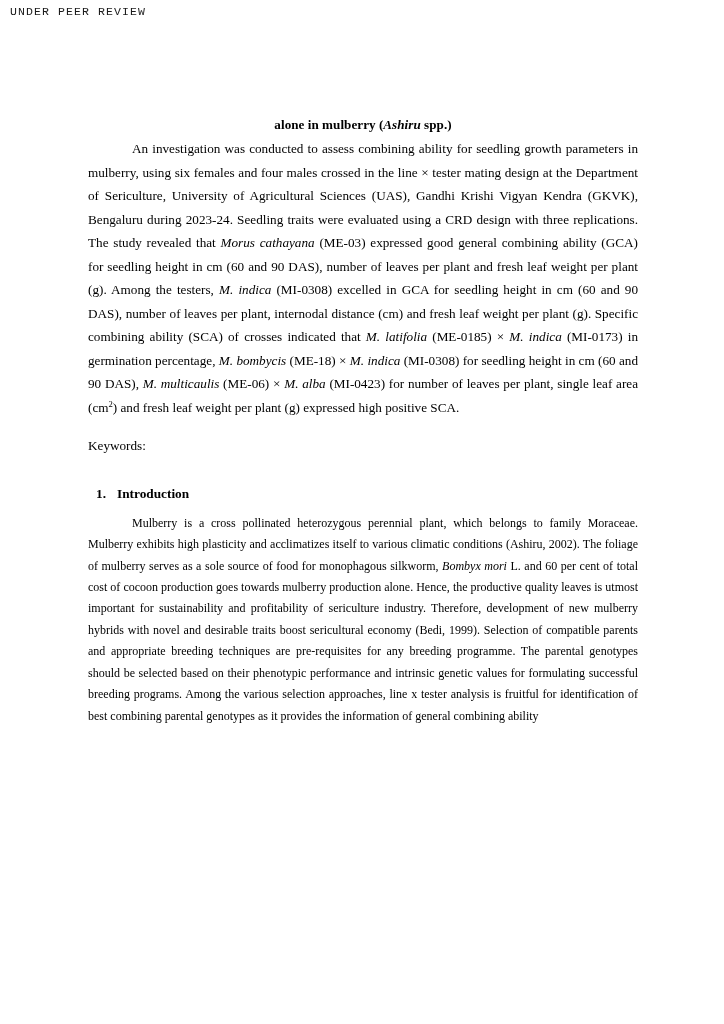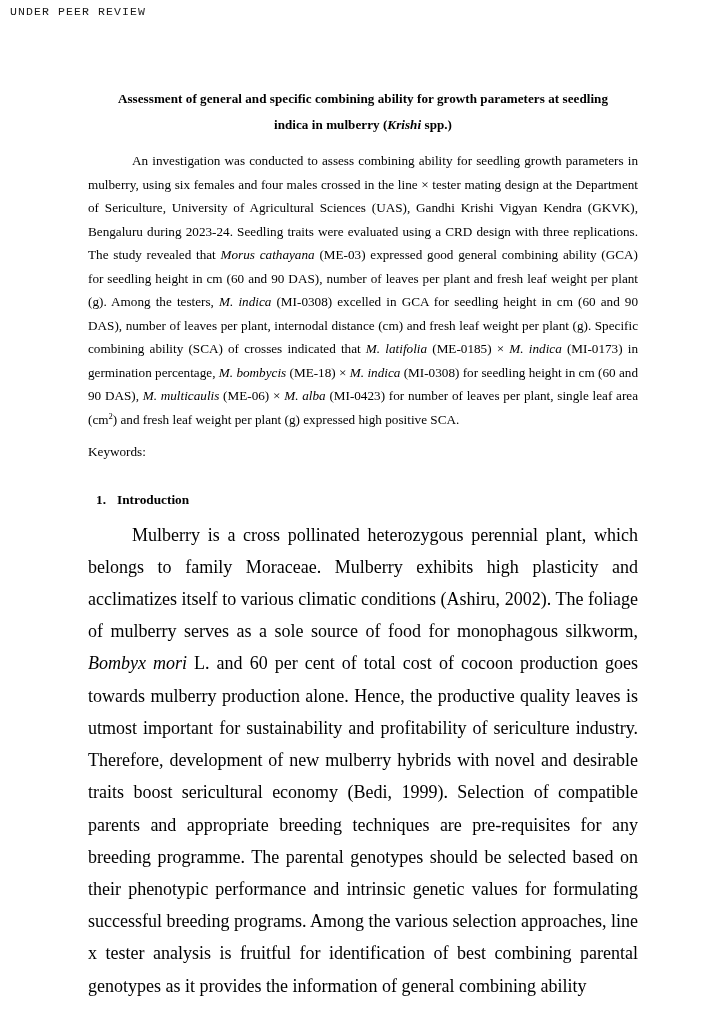--- a/index.html
+++ b/index.html
@@ -49,35 +49,34 @@
   }
   .title .sp {
     font-style: italic;
   }
   .abstract-head {
     margin-top: 192px;
     font-weight: bold;
     font-size: 13.2px;
   }
   .abstract-body {
-    margin-top: 12px;
     font-size: 13.2px;
     line-height: 1.78;
     text-align: justify;
     text-justify: inter-word;
   }
   .abstract-body .indent {
     display: inline-block;
     width: 44px;
   }
   i, .it { font-style: italic; }
   sup { font-size: 8.6px; vertical-align: super; line-height: 0; }
 
   .keywords {
-    margin-top: 9px;
+    margin-top: 15px;
     font-size: 13.2px;
     line-height: 1.78;
     display: flex;
     align-items: center;
   }
   .kw-label {
     white-space: nowrap;
     margin-right: 5px;
   }
   .kw-values {
@@ -94,42 +93,42 @@
     margin-top: 28px;
     font-weight: bold;
     font-size: 13.3px;
     padding-left: 8px;
   }
   .section-head .num {
     margin-right: 11px;
   }
   .intro-body {
     margin-top: 11px;
-    font-size: 18px;
+    font-size: 12px;
     line-height: 1.79;
     text-align: justify;
     text-justify: inter-word;
   }
   .intro-body .indent {
     display: inline-block;
     width: 44px;
   }
 </style>
 </head>
 <body>
 
 <div class="page">
 
   <div class="watermark">UNDER PEER REVIEW</div>
 
   <div class="content">
 
     <div class="title">
-      <span>Assessment of general and specific combining ability for growth parameters at seedling</span><br>
-      <span>indica in mulberry (</span><span class="sp">Krishi</span><span> spp.)</span>
+      <br>
+      <span>alone in mulberry (</span><span class="sp">Ashiru</span><span> spp.)</span>
     </div>
 
 
     <div class="abstract-body">
       <span class="indent"></span><span>An investigation was conducted to assess combining ability for seedling growth parameters in mulberry, using six females and four males crossed in the line × tester mating design at the Department of Sericulture, University of Agricultural Sciences (UAS), Gandhi Krishi Vigyan Kendra (GKVK), Bengaluru during 2023-24. Seedling traits were evaluated using a CRD design with three replications. The study revealed that </span><i>Morus cathayana</i><span> (ME-03) expressed good general combining ability (GCA) for seedling height in cm (60 and 90 DAS), number of leaves per plant and fresh leaf weight per plant (g). Among the testers, </span><i>M. indica</i><span> (MI-0308) excelled in GCA for seedling height in cm (60 and 90 DAS), number of leaves per plant, internodal distance (cm) and fresh leaf weight per plant (g). Specific combining ability (SCA) of crosses indicated that </span><i>M. latifolia</i><span> (ME-0185) × </span><i>M. indica</i><span> (MI-0173) in germination percentage, </span><i>M. bombycis</i><span> (ME-18) × </span><i>M. indica</i><span> (MI-0308) for seedling height in cm (60 and 90 DAS), </span><i>M. multicaulis</i><span> (ME-06) × </span><i>M. alba</i><span> (MI-0423) for number of leaves per plant, single leaf area (cm</span><sup>2</sup><span>) and fresh leaf weight per plant (g) expressed high positive SCA.</span>
     </div>
 
     <div class="keywords">
       <span class="kw-label">Keywords:</span>
       <span class="kw-values">

